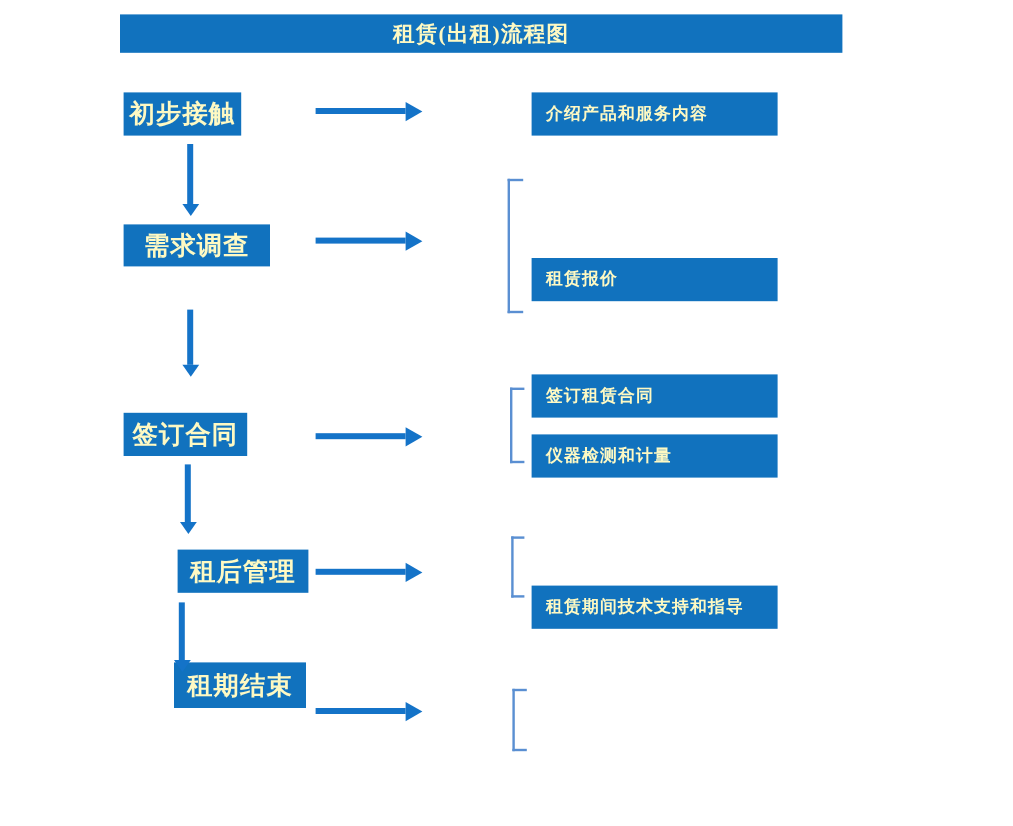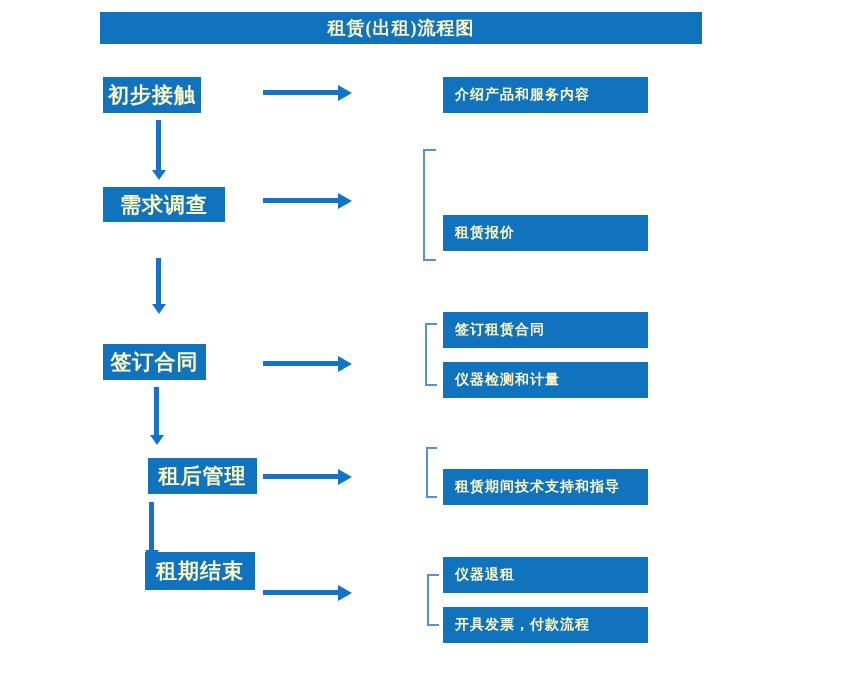--- a/index.html
+++ b/index.html
@@ -112,18 +112,16 @@
   <div class="bracket" style="left:426px; top:447px; width:11px; height:51px;"></div>
   <div class="bracket" style="left:427px; top:574px; width:12px; height:52px;"></div>
 
   <div class="box detail-box" style="top:77px;">介绍产品和服务内容</div>
 
   <div class="box detail-box" style="top:187px;margin-top:28px;">租赁报价</div>
 
   <div class="box detail-box" style="top:312px;">签订租赁合同</div>
   <div class="box detail-box" style="top:362px;">仪器检测和计量</div>
 
-  <div class="box detail-box" style="top:469px;">租赁期间技术支持和指导</div>
+  <div class="box detail-box" style="top:488px;">租赁期间技术支持和指导</div>
 
-  <div class="box detail-box" style="top:557px;">仪器退租</div>
-  <div class="box detail-box" style="top:607px;">开具发票，付款流程</div>
 
 </div>
 
 </body></html>

